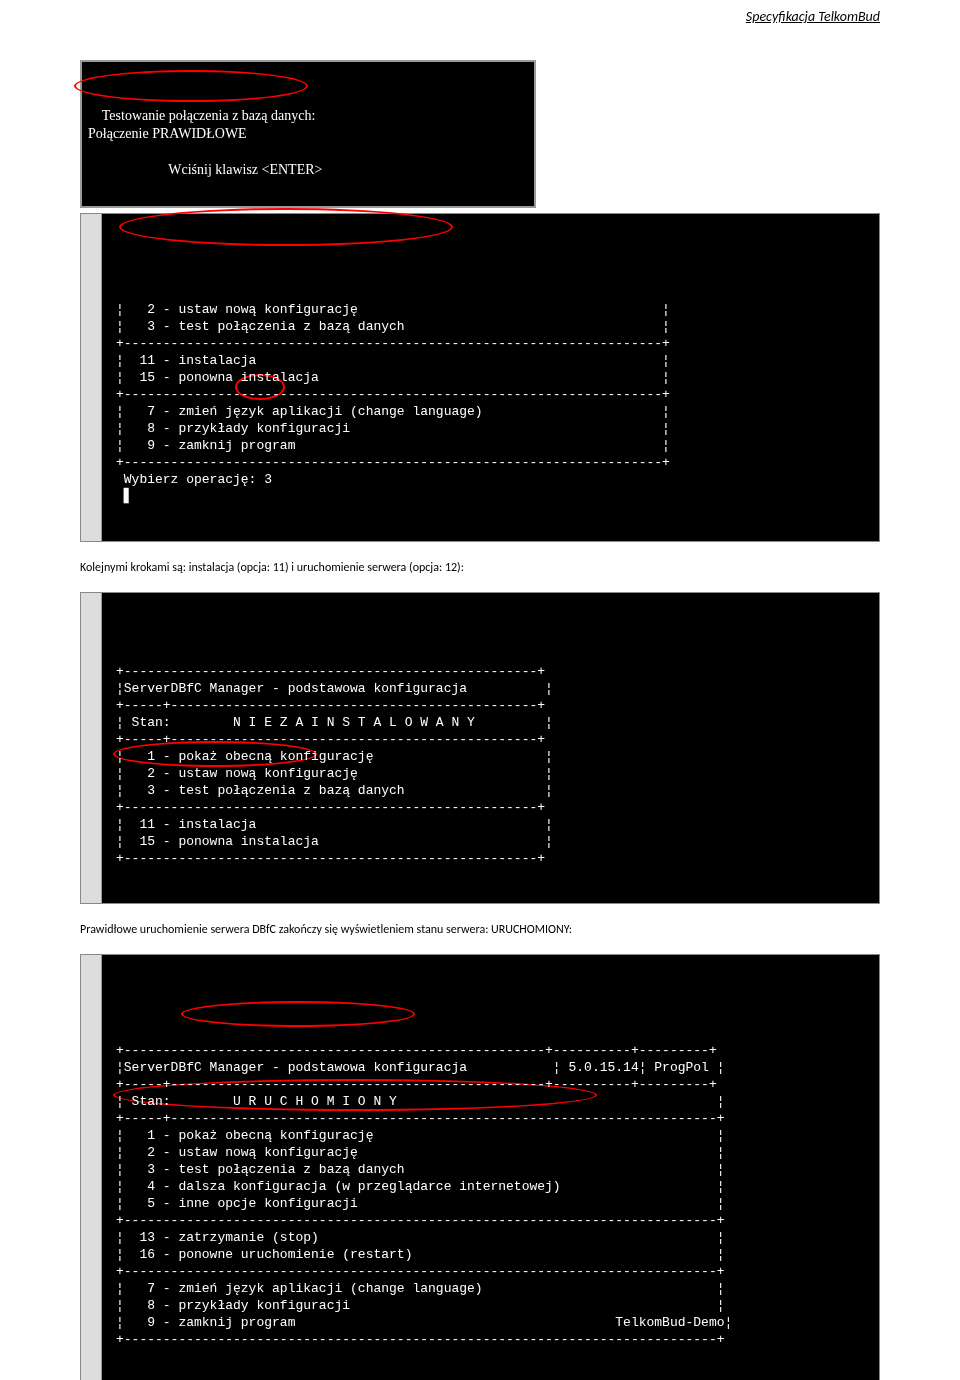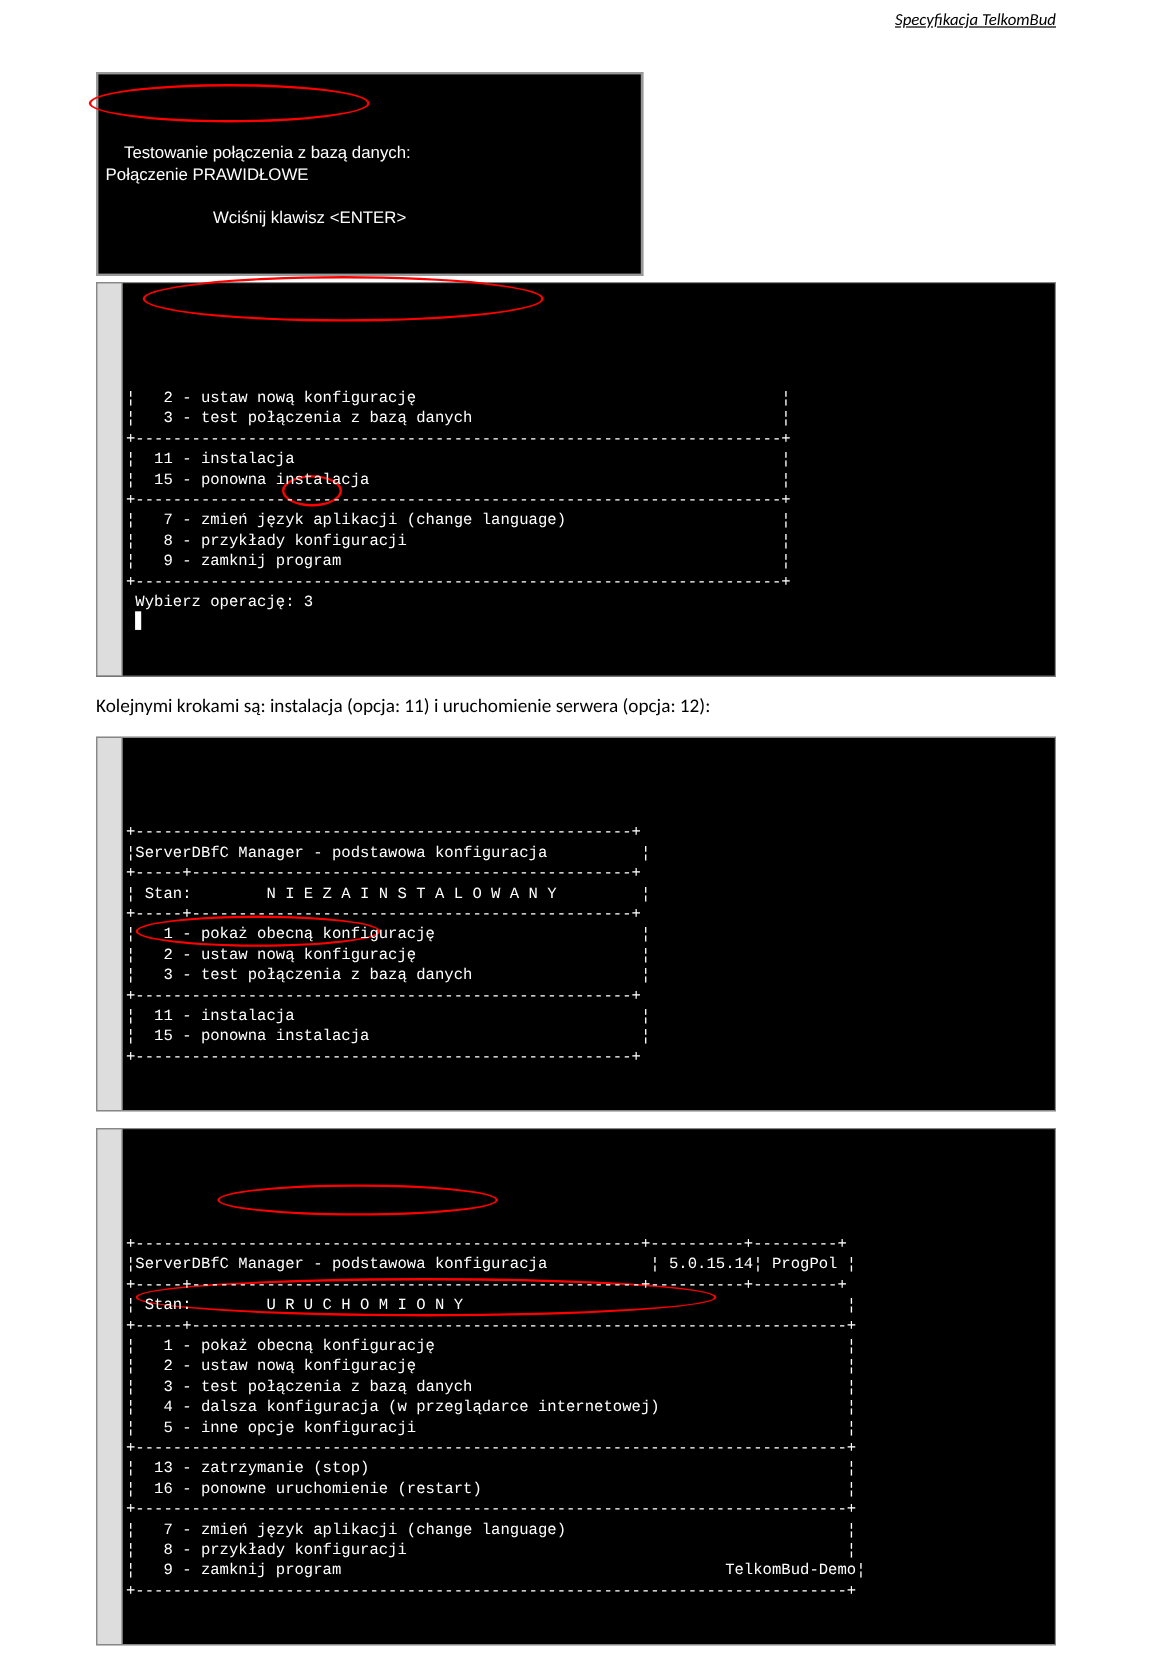--- a/index.html
+++ b/index.html
@@ -29,49 +29,49 @@
     font-family: "Courier New", monospace;
     font-size: 13px;
     line-height: 17px;
     white-space: pre;
     padding: 2px 0 2px 2px;
     margin: 6px 0 14px 0;
     border: 1px solid #888;
     position: relative;
   }
   .term-with-bar {
-    padding-left: 24px;
+    padding-left: 35px;
   }
   .left-bar {
     position: absolute;
     left: 0;
     top: 0;
     bottom: 0;
     width: 20px;
     background: #ddd;
     border-right: 1px solid #999;
   }
   .term-content {
     position: relative;
   }
   .top-float {
     border: 2px solid #999;
     background: #000;
     color: #fff;
-    font-family: Liberation Sans, sans-serif;
+    font-family: Liberation Serif, serif;
     font-size: 14px;
     line-height: 18px;
     white-space: pre;
-    padding: 20px 6px;
+    padding: 9px 6px;
     width: 440px;
     margin-bottom: -1px;
     position: relative;
   }
   .body-para {
-    font-size: 16px;
+    font-size: 12px;
     line-height: 22px;
     margin: 14px 0;
   }
   .circle-overlay {
     position: absolute;
     border: 2px solid #f00;
     border-radius: 50%;
     pointer-events: none;
   }
 </style>
@@ -119,20 +119,21 @@
 +-----+-----------------------------------------------+
 ¦   1 - pokaż obecną konfigurację                      ¦
 ¦   2 - ustaw nową konfigurację                        ¦
 ¦   3 - test połączenia z bazą danych                  ¦
 +-----------------------------------------------------+
 ¦  11 - instalacja                                     ¦
 ¦  15 - ponowna instalacja                             ¦
 +-----------------------------------------------------+</div>
   </div>
 
+  <p class="body-para">Prawidłowe uruchomienie serwera DBfC zakończy się wyświetleniem stanu serwera: URUCHOMIONY:</p>
 
   <div class="term term-with-bar">
     <div class="left-bar"></div>
     <div class="circle-overlay" style="left:100px;top:46px;width:230px;height:22px;"></div>
     <div class="circle-overlay" style="left:32px;top:124px;width:480px;height:28px;"></div>
     <div class="term-content" id="t3">+------------------------------------------------------+----------+---------+
 ¦ServerDBfC Manager - podstawowa konfiguracja           ¦ 5.0.15.14¦ ProgPol ¦
 +-----+------------------------------------------------+----------+---------+
 ¦ Stan:        U R U C H O M I O N Y                                         ¦
 +-----+----------------------------------------------------------------------+

